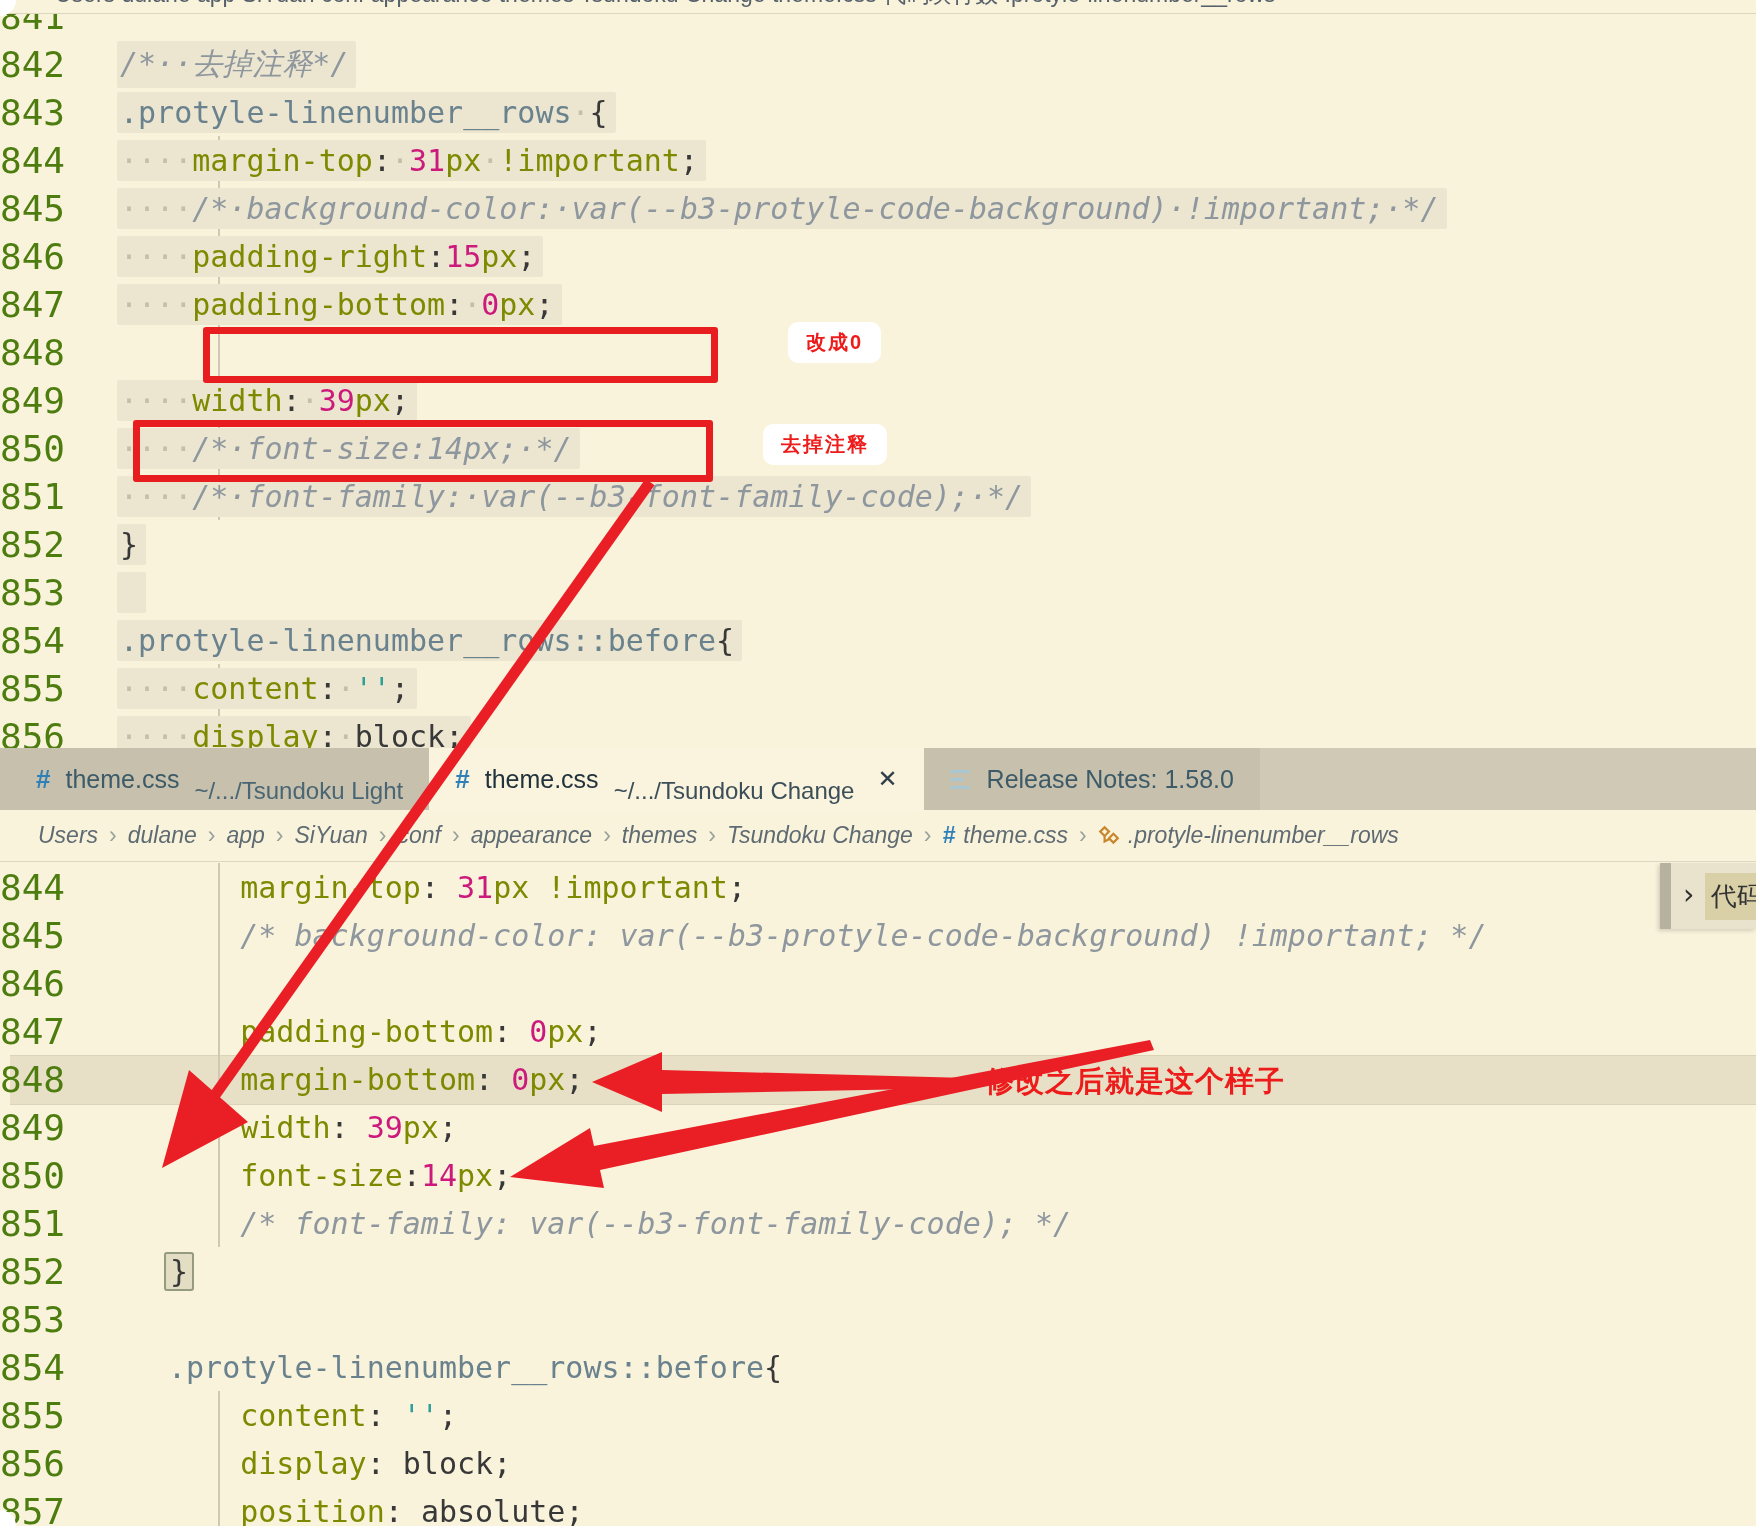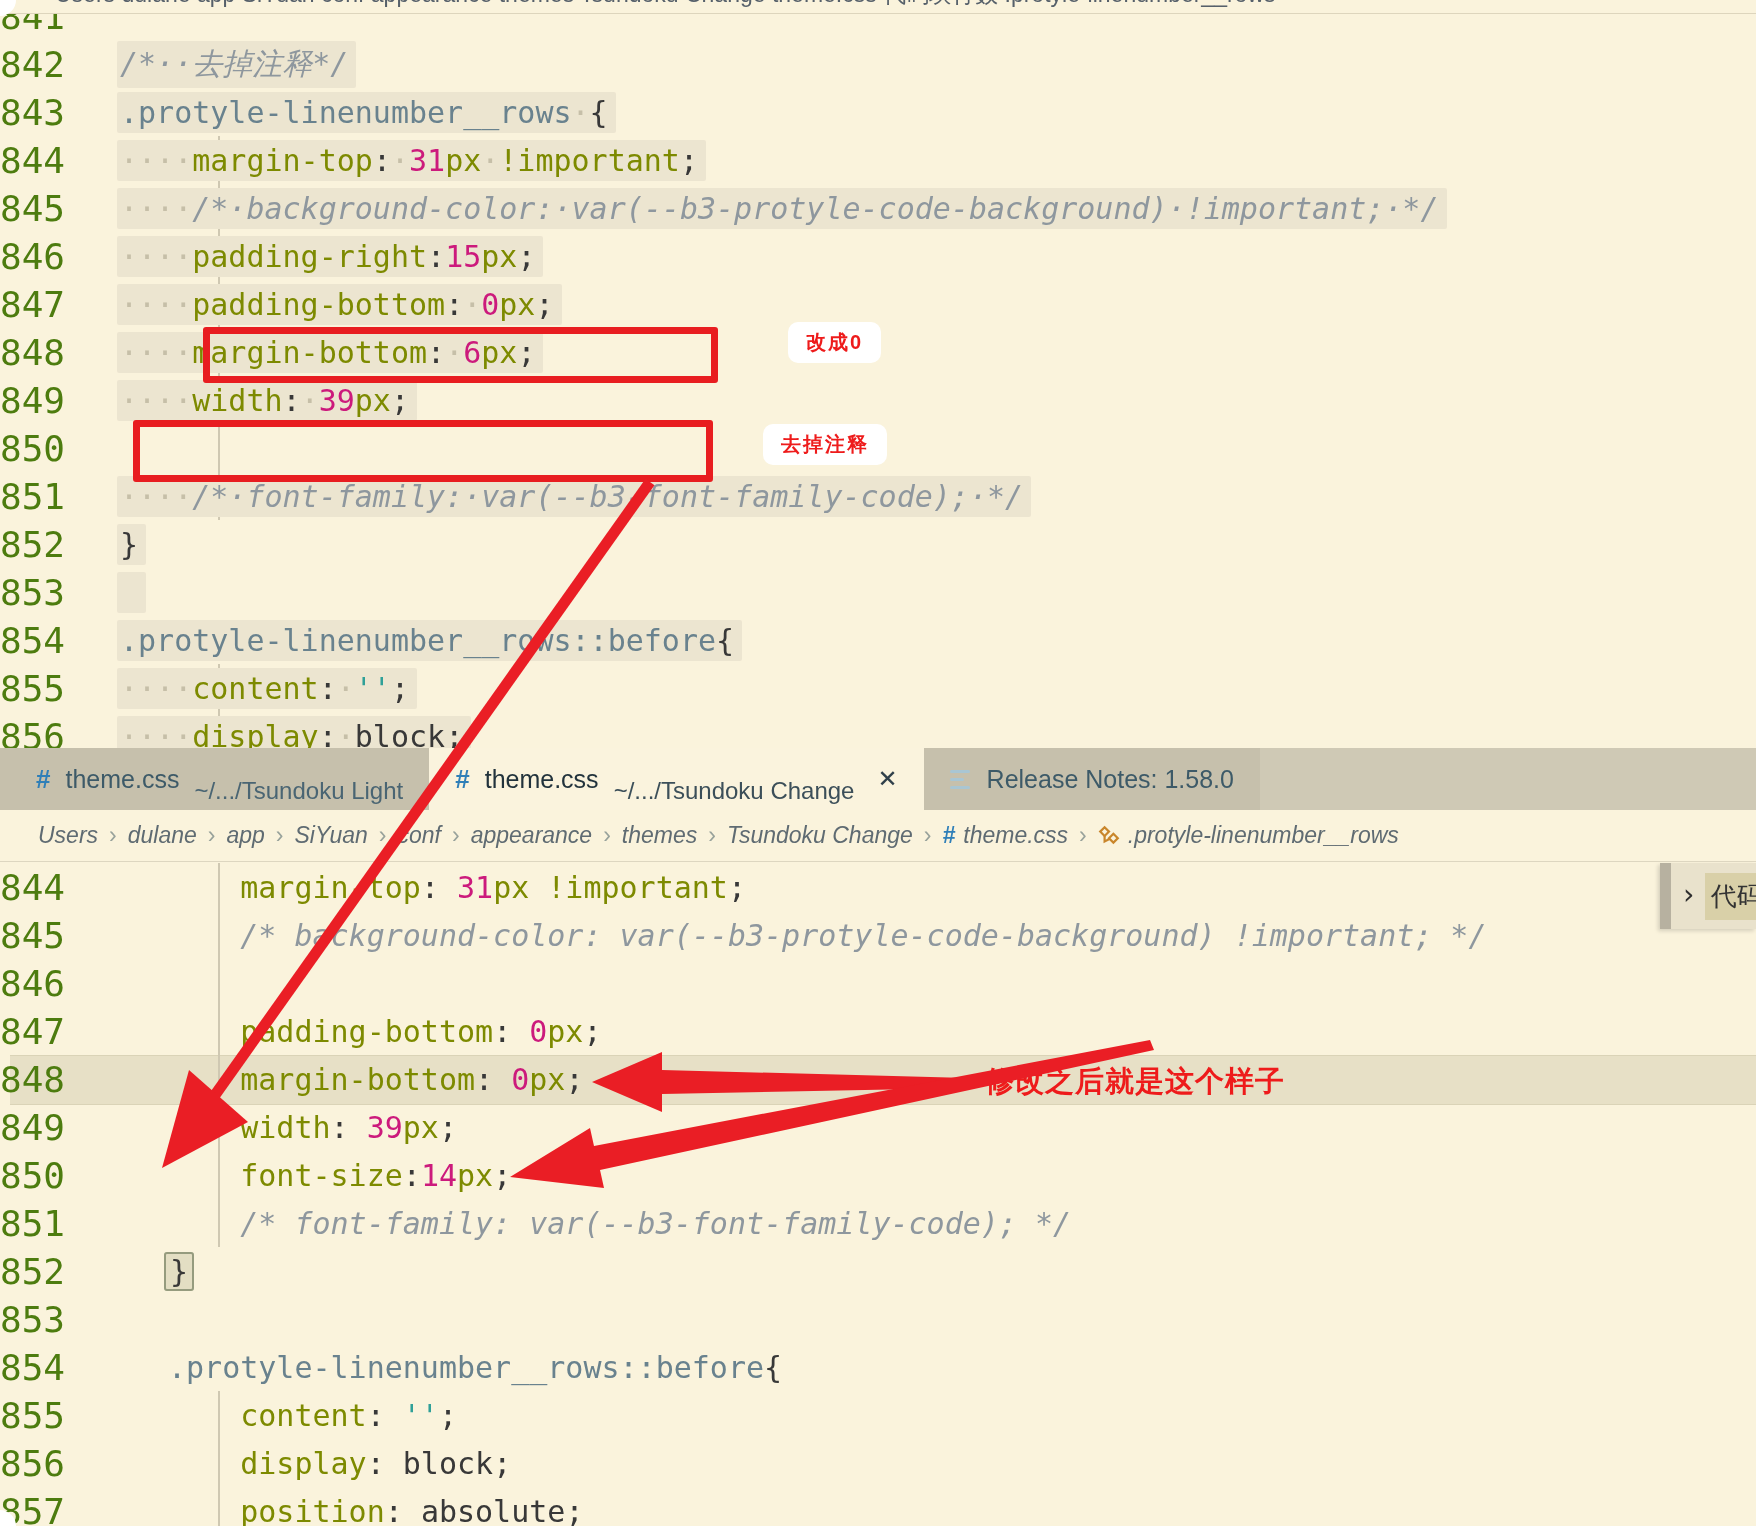--- a/index.html
+++ b/index.html
@@ -95,23 +95,23 @@
     <div class="guide" style="left:218px;top:136px;height:384px;"></div>
     <div class="guide" style="left:218px;top:664px;height:84px;"></div>
     <div class="lines lines-top" id="top-lines">
         <div class="row"><span class="ln">841</span><span class="code"></span></div>
         <div class="row"><span class="ln">842</span><span class="code run"><span class="sg-c">/*··去掉注释*/</span></span></div>
         <div class="row"><span class="ln">843</span><span class="code run"><span class="sg-s">.protyle-linenumber__rows</span><span class="sg-w">·</span><span class="sg-d">{</span></span></div>
         <div class="row"><span class="ln">844</span><span class="code run"><span class="sg-w">····</span><span class="sg-p">margin-top</span><span class="sg-d">:</span><span class="sg-w">·</span><span class="sg-n">31</span><span class="sg-p">px</span><span class="sg-w">·</span><span class="sg-p">!important</span><span class="sg-d">;</span></span></div>
         <div class="row"><span class="ln">845</span><span class="code run"><span class="sg-w">····</span><span class="sg-c">/*·background-color:·var(--b3-protyle-code-background)·!important;·*/</span></span></div>
         <div class="row"><span class="ln">846</span><span class="code run"><span class="sg-w">····</span><span class="sg-p">padding-right</span><span class="sg-d">:</span><span class="sg-n">15</span><span class="sg-p">px</span><span class="sg-d">;</span></span></div>
         <div class="row"><span class="ln">847</span><span class="code run"><span class="sg-w">····</span><span class="sg-p">padding-bottom</span><span class="sg-d">:</span><span class="sg-w">·</span><span class="sg-n">0</span><span class="sg-p">px</span><span class="sg-d">;</span></span></div>
-        <div class="row"><span class="ln">848</span><span class="code run"><span class="sg-w">····</span><span class="sg-p">margin-bottom</span><span class="sg-d">:</span><span class="sg-w">·</span><span class="sg-n">6</span><span class="sg-p">px</span><span class="sg-d">;</span></span></div>
+        <div class="row"><span class="ln">848</span></div>
         <div class="row"><span class="ln">849</span><span class="code run"><span class="sg-w">····</span><span class="sg-p">width</span><span class="sg-d">:</span><span class="sg-w">·</span><span class="sg-n">39</span><span class="sg-p">px</span><span class="sg-d">;</span></span></div>
-        <div class="row"><span class="ln">850</span></div>
+        <div class="row"><span class="ln">850</span><span class="code run"><span class="sg-w">····</span><span class="sg-c">/*·font-size:14px;·*/</span></span></div>
         <div class="row"><span class="ln">851</span><span class="code run"><span class="sg-w">····</span><span class="sg-c">/*·font-family:·var(--b3-font-family-code);·*/</span></span></div>
         <div class="row"><span class="ln">852</span><span class="code run"><span class="sg-d">}</span></span></div>
         <div class="row"><span class="ln">853</span><span class="code run"><span class="sg-w"> </span></span></div>
         <div class="row"><span class="ln">854</span><span class="code run"><span class="sg-s">.protyle-linenumber__rows::before</span><span class="sg-d">{</span></span></div>
         <div class="row"><span class="ln">855</span><span class="code run"><span class="sg-w">····</span><span class="sg-p">content</span><span class="sg-d">:</span><span class="sg-w">·</span><span class="sg-t">''</span><span class="sg-d">;</span></span></div>
         <div class="row"><span class="ln">856</span><span class="code run"><span class="sg-w">····</span><span class="sg-p">display</span><span class="sg-d">:</span><span class="sg-w">·</span><span class="sg-d">block</span><span class="sg-d">;</span></span></div>
       </div>
   </div>
 
   <div class="top-strip">

